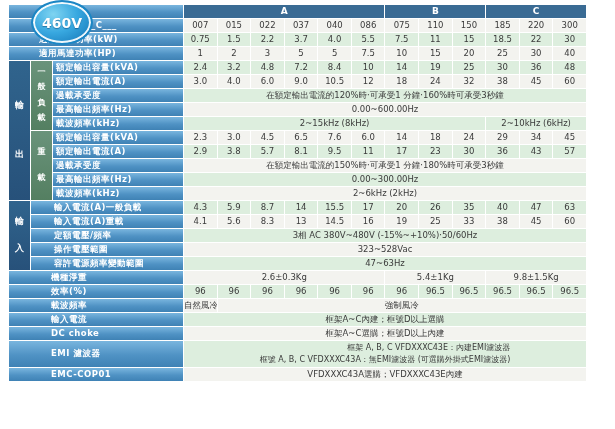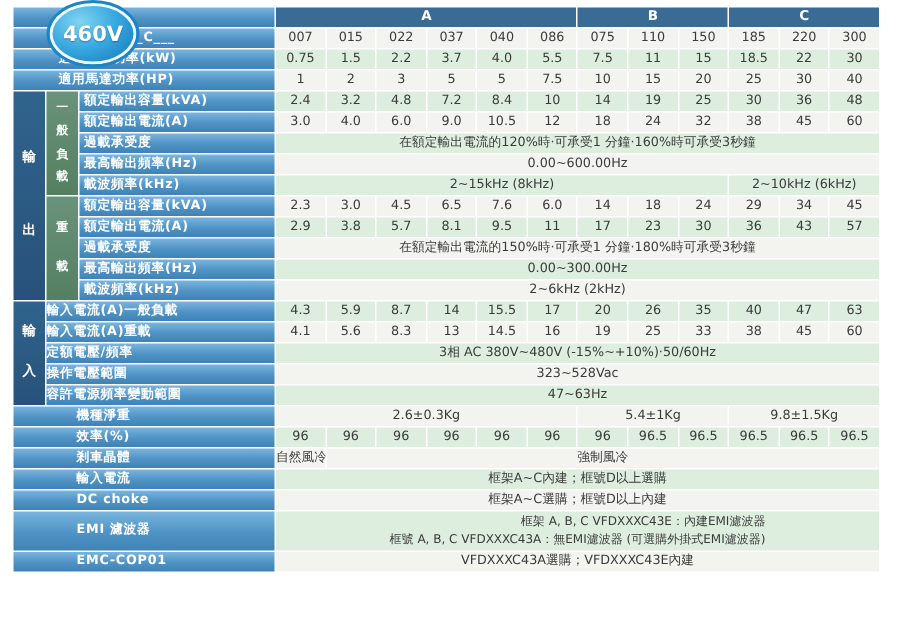--- a/index.html
+++ b/index.html
@@ -12,21 +12,21 @@
     border-collapse:separate;border-spacing:1px;table-layout:fixed;
   }
   td{height:13px;padding:0;font-size:8.5px;line-height:1.1;vertical-align:middle;overflow:hidden;}
   
   td.lbl{
     background:linear-gradient(180deg,#79b5de 0%,#4f92c4 55%,#3f82b5 100%);
     color:#ffffff;font-weight:bold;text-align:left;letter-spacing:.5px;white-space:nowrap;
   }
   .lp-top{padding-left:30px;}
   .lp-full{padding-left:42px;}
-  .lp-in{}
+  .lp-in{padding-left:23px;}
   .lp-grp{padding-left:3px;margin-top:16px;}
   
   td.hdr{background:#3a6b94;color:#fff;font-weight:bold;text-align:center;font-size:9px;}
   
   td.side{background:linear-gradient(180deg,#30648d 0%,#27517a 100%);color:#fff;font-weight:bold;}
   td.side .vstack{display:flex;flex-direction:column;align-items:center;justify-content:space-evenly;height:100%;font-size:9px;}
   
   td.grp{background:linear-gradient(180deg,#6a937b 0%,#547f61 100%);color:#fff;font-weight:bold;}
   td.grp .vstack{display:flex;flex-direction:column;align-items:center;justify-content:space-evenly;height:100%;font-size:8px;}
   
@@ -278,21 +278,21 @@
           <td class="dat c1">96</td>
           <td class="dat c1">96</td>
           <td class="dat c1">96</td>
           <td class="dat c1">96.5</td>
           <td class="dat c1">96.5</td>
           <td class="dat c1">96.5</td>
           <td class="dat c1">96.5</td>
           <td class="dat c1">96.5</td>
         </tr>
         <tr>
-          <td class="lbl lp-full" colspan="3">剎車晶體</td>
+          <td class="lbl lp-full" colspan="3">載波頻率</td>
           <td class="dat c0" colspan="1">自然風冷</td>
           <td class="dat c0" colspan="11">強制風冷</td>
         </tr>
         <tr>
           <td class="lbl lp-full" colspan="3">輸入電流</td>
           <td class="dat c1" colspan="12">框架A~C內建；框號D以上選購</td>
         </tr>
         <tr>
           <td class="lbl lp-full" colspan="3">DC choke</td>
           <td class="dat c0" colspan="12">框架A~C選購；框號D以上內建</td>

